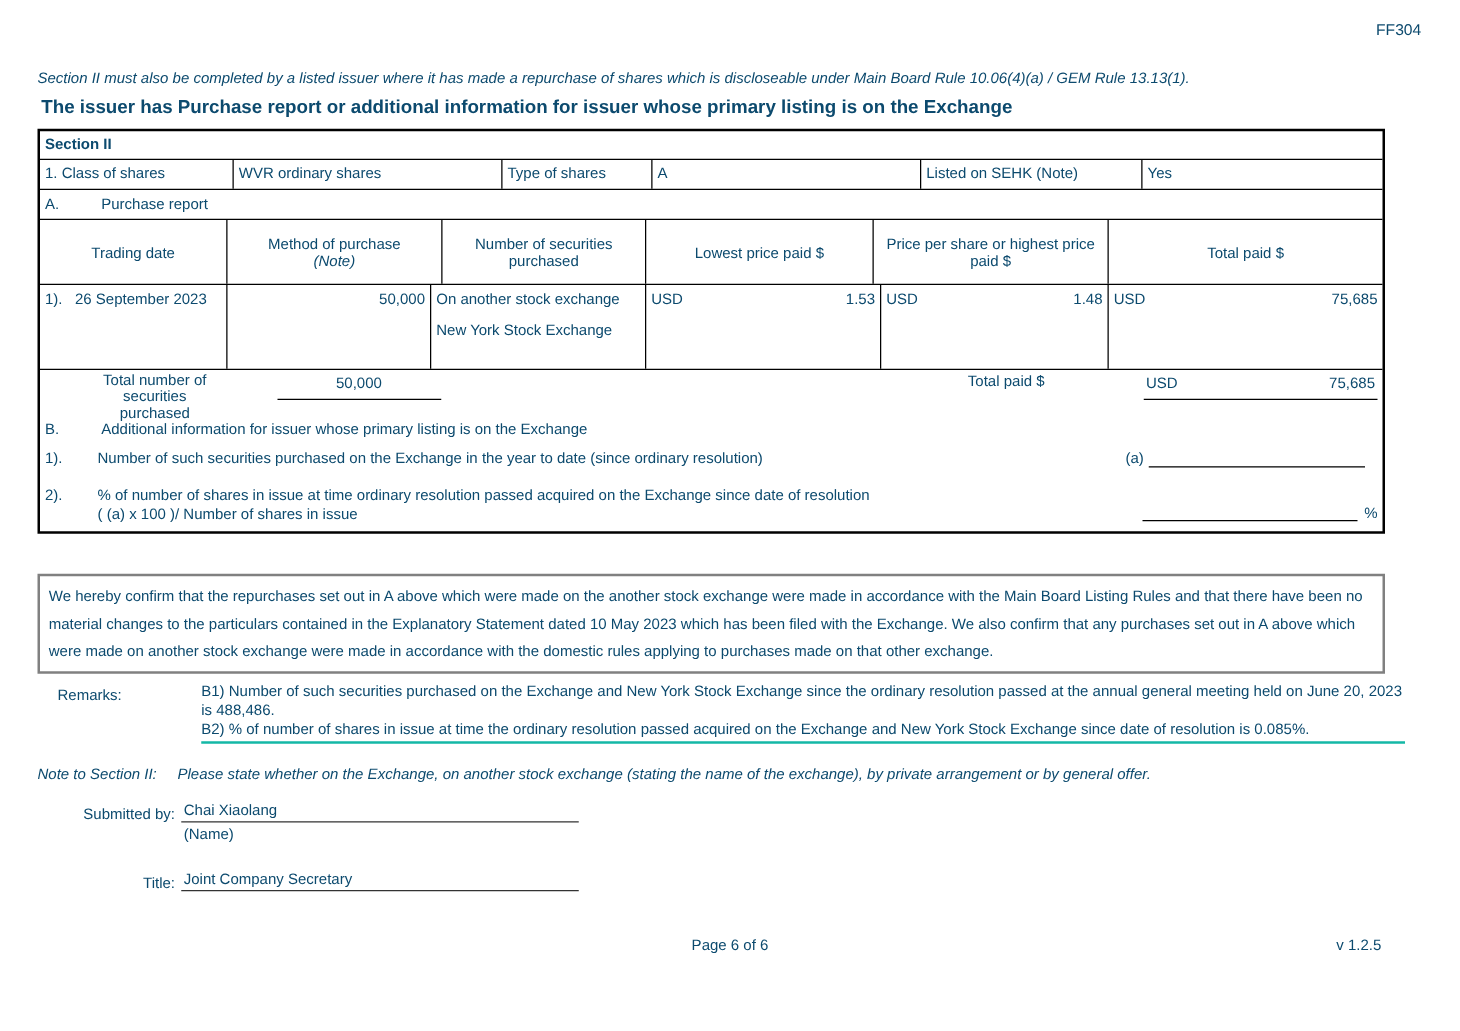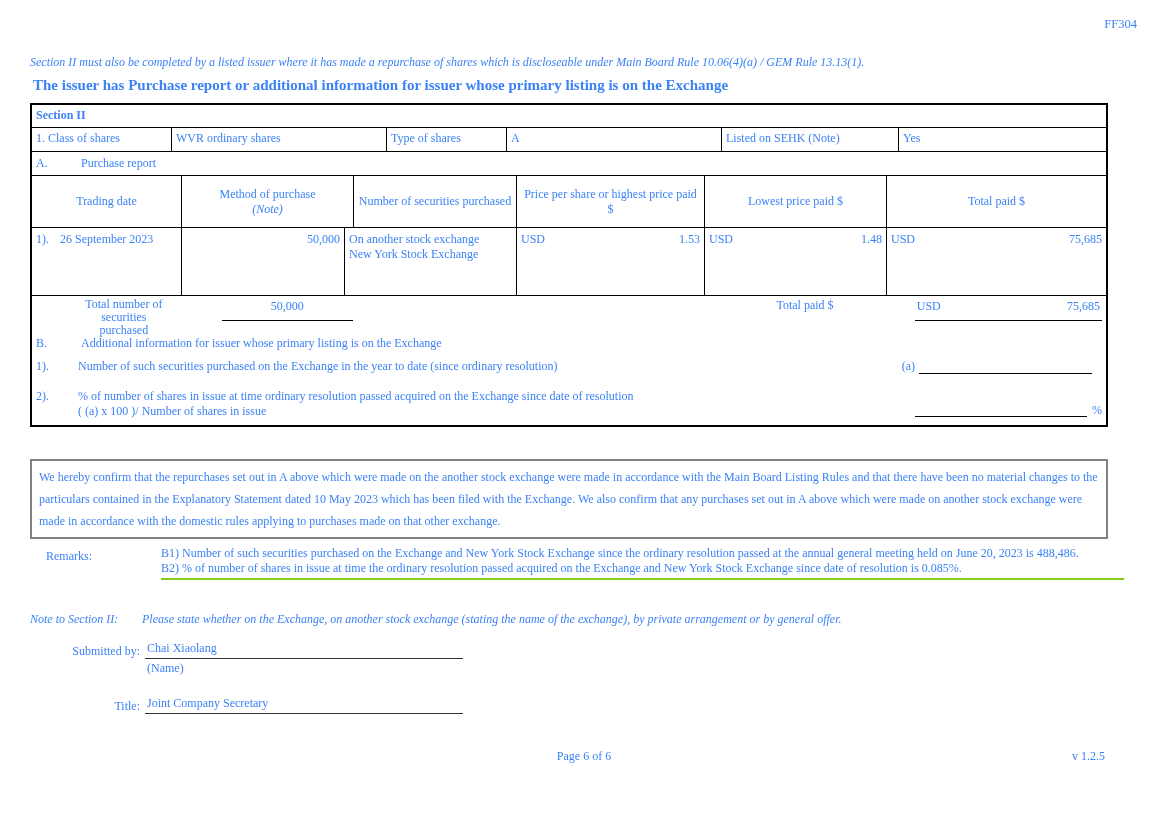--- a/index.html
+++ b/index.html
@@ -1,49 +1,49 @@
 <!DOCTYPE html>
 <html><head>
 <meta charset="utf-8">
 <style>
   html,body{margin:0;padding:0;background:#fff;}
   .page{position:relative;width:1168px;height:825px;background:#fff;overflow:hidden;
-        font-family:Liberation Serif, serif;font-size:12px;color:#3b82f6;}
+        font-family:Liberation Sans, sans-serif;font-size:12px;color:#0c4a6e;}
 
   .formcode{position:absolute;top:17px;right:31px;font-size:12.5px;}
   .intro-note{position:absolute;top:55px;left:30px;right:30px;font-style:italic;}
   .main-heading{position:absolute;top:77px;left:33px;font-weight:bold;font-size:15px;}
 
   
   .tbl{position:absolute;top:103px;left:30px;width:1078px;border:2px solid #000;box-sizing:border-box;background:#fff;}
   .r{display:flex;box-sizing:border-box;}
   .r.bt{border-top:1px solid #000;}
   .c{box-sizing:border-box;padding:3px 4px;overflow:hidden;}
   .vb .c{border-right:1px solid #000;}
   .vb .c:last-child{border-right:none;}
-  .w155{width:140px;} .w215{width:215px;} .w120{width:120px;} .w177{width:177px;}
+  .w155{width:155px;} .w215{width:215px;} .w120{width:120px;} .w177{width:177px;}
   .fill{flex:1;}
   .k0{width:150px;} .k1{width:163px;} .k2{width:172px;} .k3{width:188px;} .k4{width:182px;} .k5{flex:1;}
 
   .row-title{height:22px;font-weight:bold;padding:3px 4px;}
   .row-kv{height:24px;}
   .row-letter{height:24px;padding:4px 4px;}
   .row-letter .ltr{display:inline-block;width:45px;}
 
   .row-head{height:52px;}
   .row-head .c{display:flex;flex-direction:column;justify-content:center;text-align:center;padding:2px 3px;}
   .note-it{font-style:italic;}
 
   .row-data{height:68px;}
   .row-data .c{padding-top:4px;}
   .idxdate{display:flex;}
   .idxdate .idx{width:24px;}
   .num-right{text-align:right;}
   .ccyval{display:flex;justify-content:space-between;}
-  .mline1{}
+  .mline1{margin-bottom:11px;}
 
   .row-total{height:34px;}
   .row-total .tc{box-sizing:border-box;padding:2px 4px;margin-left:26px;}
   .tlabel{width:150px;text-align:center;white-space:pre-line;line-height:13px;padding-top:3px;}
   .tnum{width:163px;display:flex;flex-direction:column;align-items:stretch;}
   .tnum .inner{text-align:center;border-bottom:1px solid #000;padding:1px 0 6px 0;margin:0 2px;}
   .tspacer{width:360px;}
   .tpaidlbl{width:182px;text-align:center;padding-top:3px;}
   .tpaidval{width:223px;display:flex;flex-direction:column;}
   .tpaidval .inner{display:flex;justify-content:space-between;border-bottom:1px solid #000;padding:1px 2px 6px 2px;}
@@ -63,21 +63,21 @@
   .ul2{width:172px;}
   .pct{padding:0 2px 0 5px;line-height:13px;}
 
   
   .confirm-box{position:absolute;top:459px;left:30px;width:1078px;box-sizing:border-box;
                border:2px solid #808080;padding:5px 7px;line-height:22px;}
 
   
   .remarks{position:absolute;top:546px;left:46px;width:1078px;display:flex;box-sizing:border-box;}
   .remarks .rlabel{width:115px;flex:none;padding-top:3px;}
-  .remarks .rtext{flex:1;line-height:15px;border-bottom:2px solid #84cc16;padding-bottom:2px;}
+  .remarks .rtext{flex:1;line-height:15px;border-bottom:2px solid #14b8a6;padding-bottom:2px;}
 
   
   .note-s2{position:absolute;top:612px;left:30px;right:30px;display:flex;font-style:italic;}
   .note-s2 .nlabel{width:112px;flex:none;}
 
   
   .sigrow{position:absolute;left:28px;display:flex;}
   .sig-name{top:641px;} .sig-title{top:696px;}
   .siglabel{width:112px;text-align:right;padding-top:3px;flex:none;}
   .sigval{width:318px;margin-left:5px;}
@@ -116,22 +116,22 @@
       <span>Purchase report</span>
     </div>
 
     <div class="r bt vb row-head">
       <div class="c k0">Trading date</div>
       <div class="c k2">
         <span>Method of purchase</span>
         <span class="note-it">(Note)</span>
       </div>
       <div class="c k1">Number of securities purchased</div>
+      <div class="c k4">Lowest price paid $</div>
       <div class="c k3">Price per share or highest price paid $</div>
-      <div class="c k4">Lowest price paid $</div>
       <div class="c k5">Total paid $</div>
     </div>
 
     <div class="r bt vb row-data">
       <div class="c k0">
         <div class="idxdate">
           <span class="idx">1).</span>
           <span>26 September 2023</span>
         </div>
       </div>

